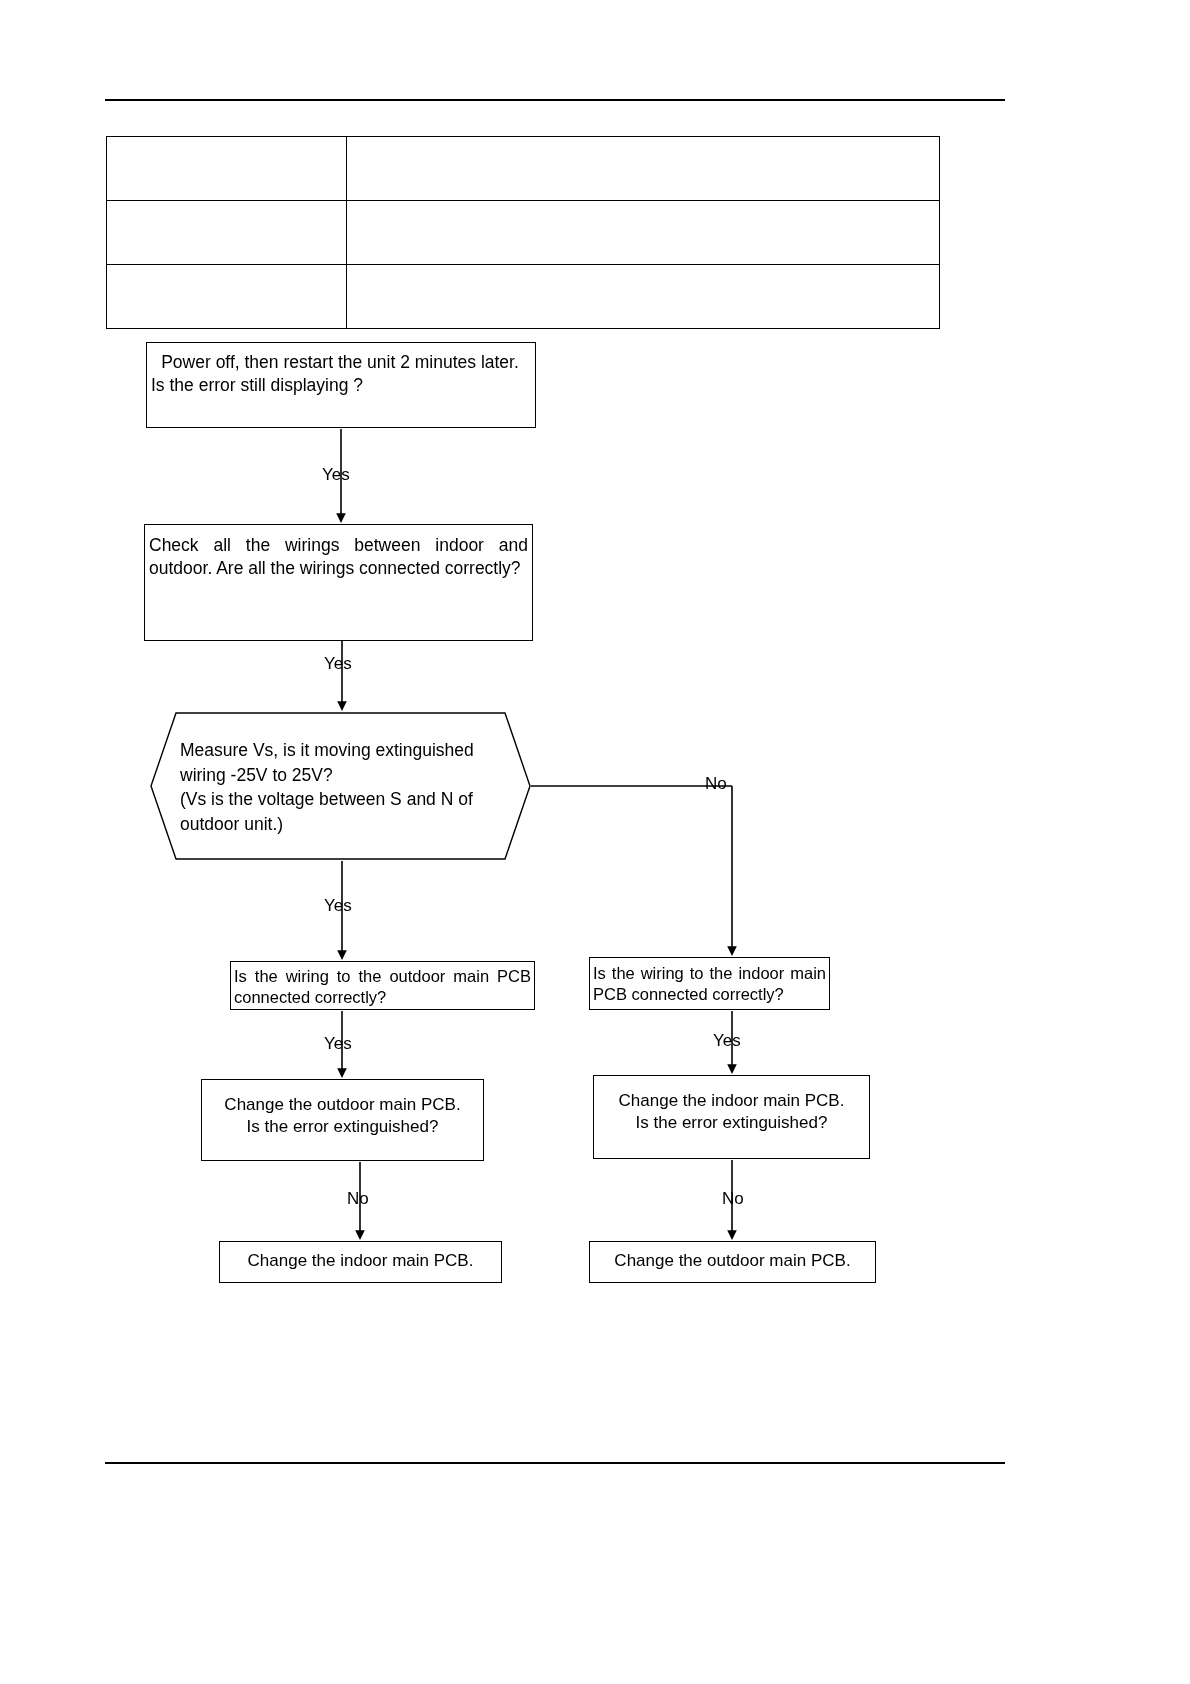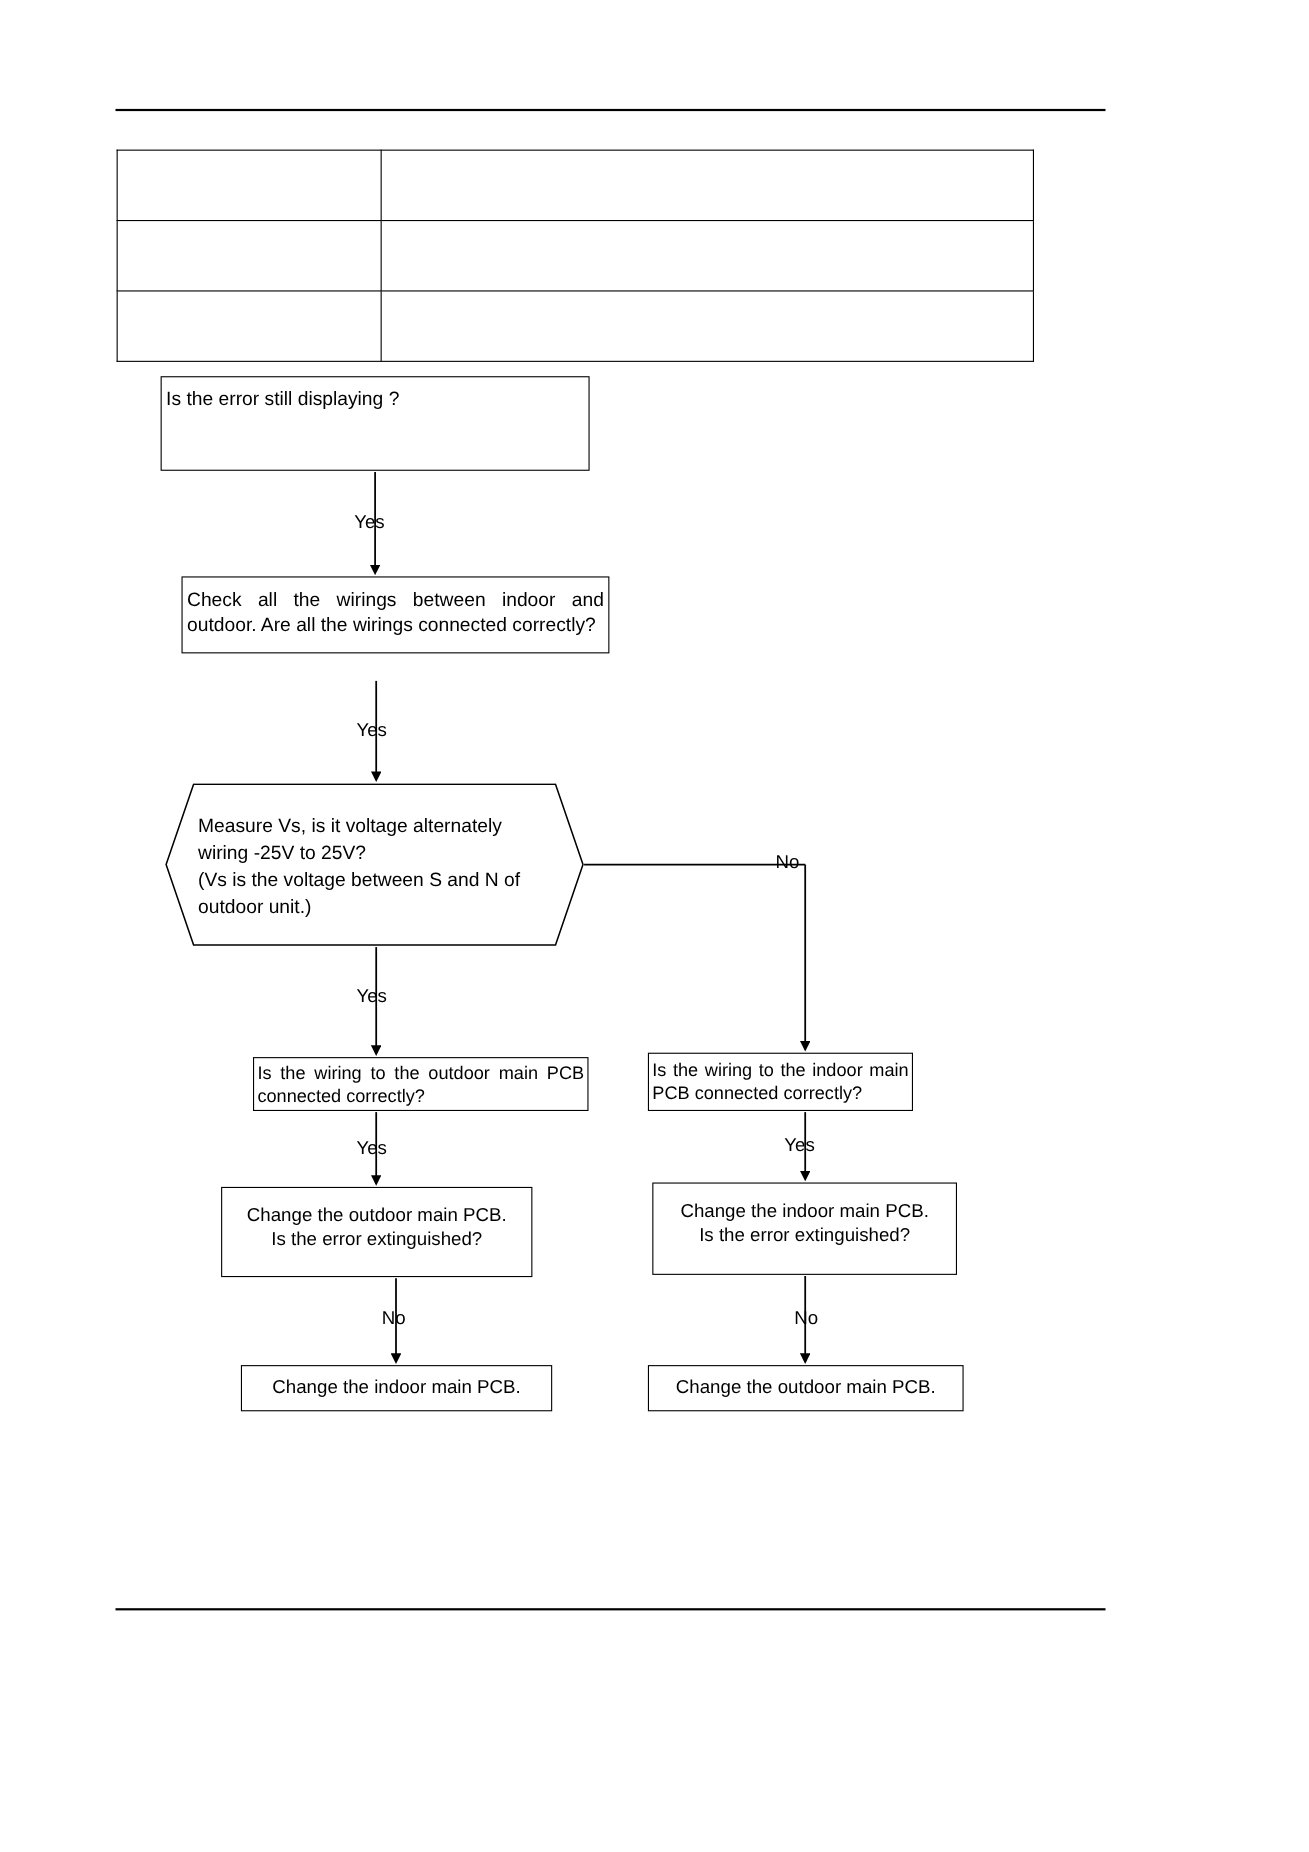--- a/index.html
+++ b/index.html
@@ -67,21 +67,21 @@
 
   
   #node-restart {
     left: 146px; top: 342px; width: 390px; height: 86px;
     padding: 8px 6px 0 4px;
   }
   #node-restart .l1 { text-align: center; }
   #node-restart .l2 { text-align: left; }
 
   #node-check-wirings {
-    left: 165px; top: 524px; width: 389px; height: 70px;
+    left: 144px; top: 524px; width: 389px; height: 117px;
     padding: 9px 4px 0 4px;
     text-align: justify;
     text-align-last: left;
   }
 
   
   #node-measure-vs {
     left: 150px; top: 712px; width: 381px; height: 148px;
     border: none;
     background: transparent;
@@ -202,33 +202,34 @@
   <line x1="342" y1="1011" x2="342" y2="1076" stroke="#000" stroke-width="1.6" marker-end="url(#arrow)"></line>
 
   <line x1="732" y1="1011" x2="732" y2="1072" stroke="#000" stroke-width="1.6" marker-end="url(#arrow)"></line>
 
   <line x1="360" y1="1162" x2="360" y2="1238" stroke="#000" stroke-width="1.6" marker-end="url(#arrow)"></line>
 
   <line x1="732" y1="1160" x2="732" y2="1238" stroke="#000" stroke-width="1.6" marker-end="url(#arrow)"></line>
 </svg>
 
 <div class="node" id="node-restart">
+  <span class="txt l1">Power off, then restart the unit 2 minutes later.</span>
   <span class="txt l2">Is the error still displaying ?</span>
 </div>
 
 <div class="node" id="node-check-wirings">
   <span class="txt">Check all the wirings between indoor and outdoor. Are all the wirings connected correctly?</span>
 </div>
 
 <div class="node" id="node-measure-vs">
   <svg class="hex-shape" viewBox="0 0 381 148" preserveAspectRatio="none" xmlns="http://www.w3.org/2000/svg">
     <polygon points="26,1 355,1 380,74 355,147 26,147 1,74" fill="#ffffff" stroke="#000000" stroke-width="1.4"></polygon>
   </svg>
   <div class="hex-text">
-    <span class="txt">Measure  Vs, is it voltage alternately</span>
+    <span class="txt">Measure  Vs, is it moving extinguished</span>
     <span class="txt">wiring -25V to 25V?</span>
     <span class="txt">(Vs is the voltage between S and N of</span>
     <span class="txt">outdoor unit.)</span>
   </div>
 </div>
 
 <div class="node" id="node-outdoor-wiring">
   <span class="txt">Is the wiring to the outdoor main PCB connected correctly?</span>
 </div>
 

